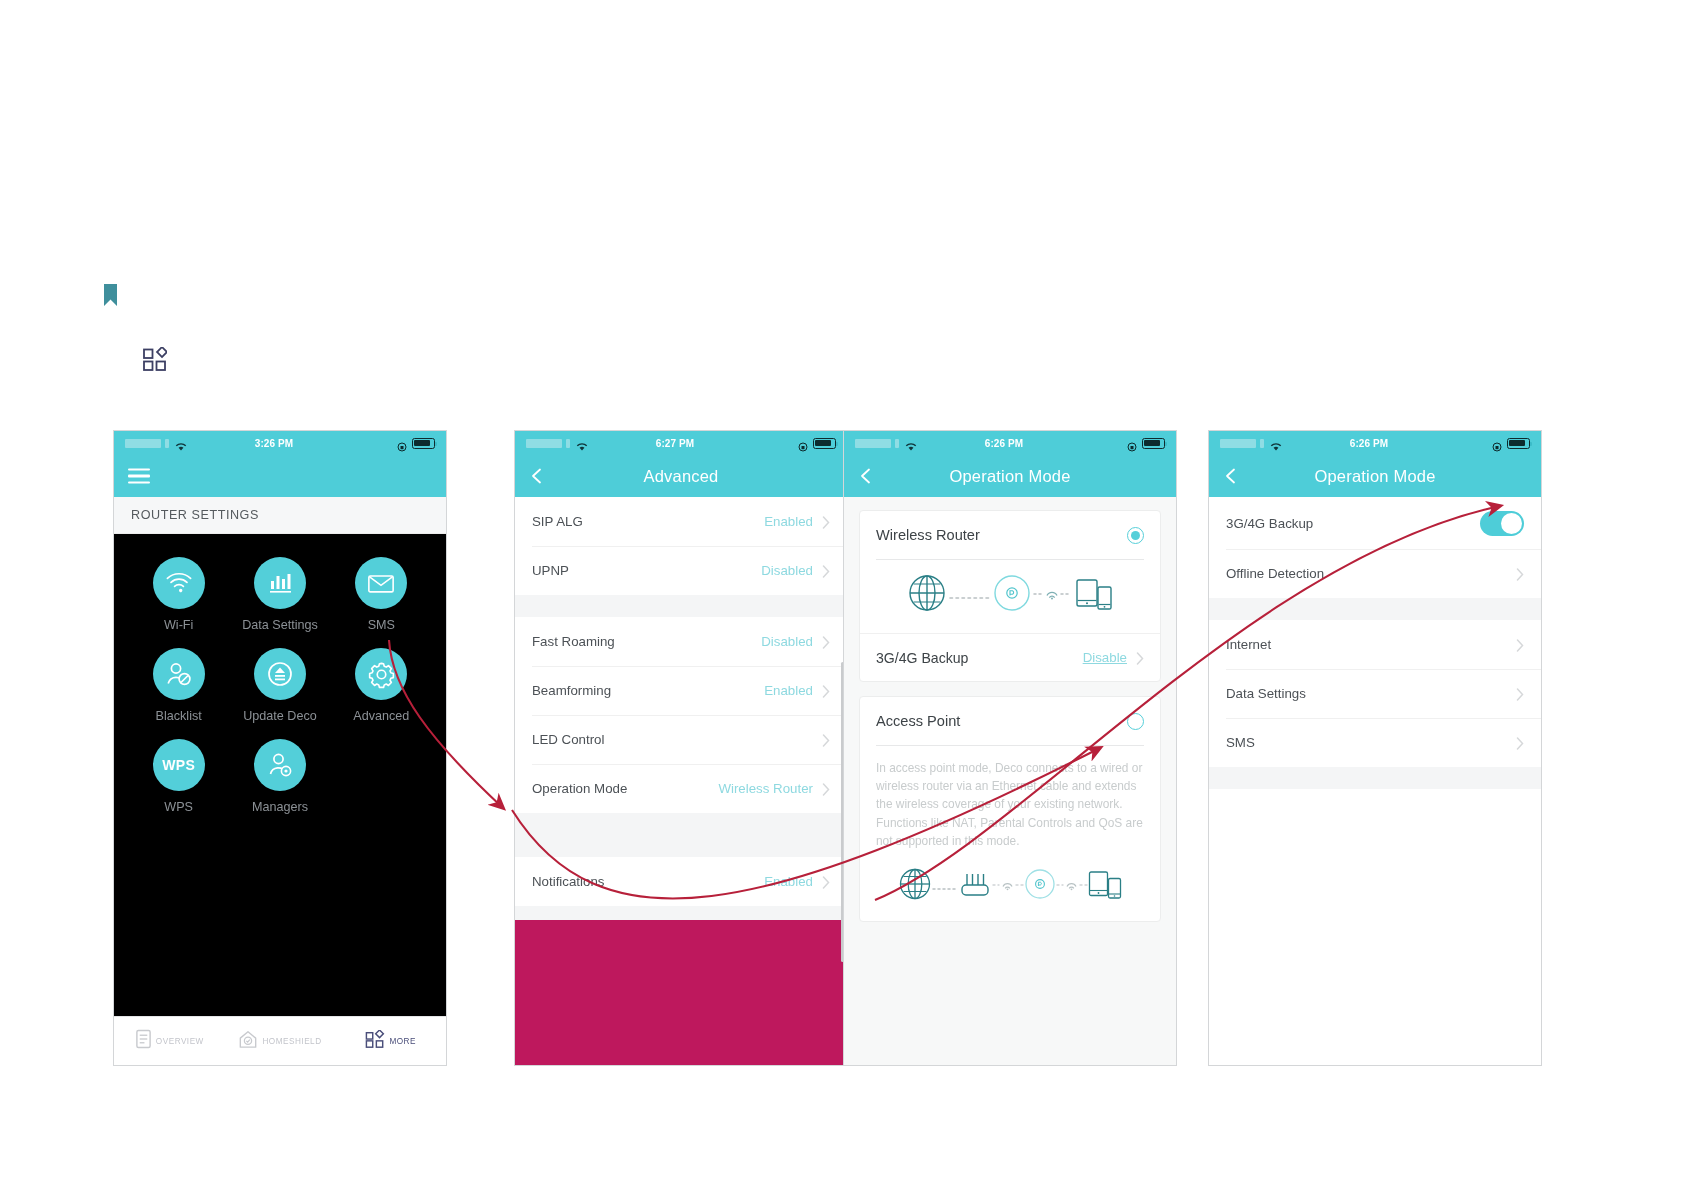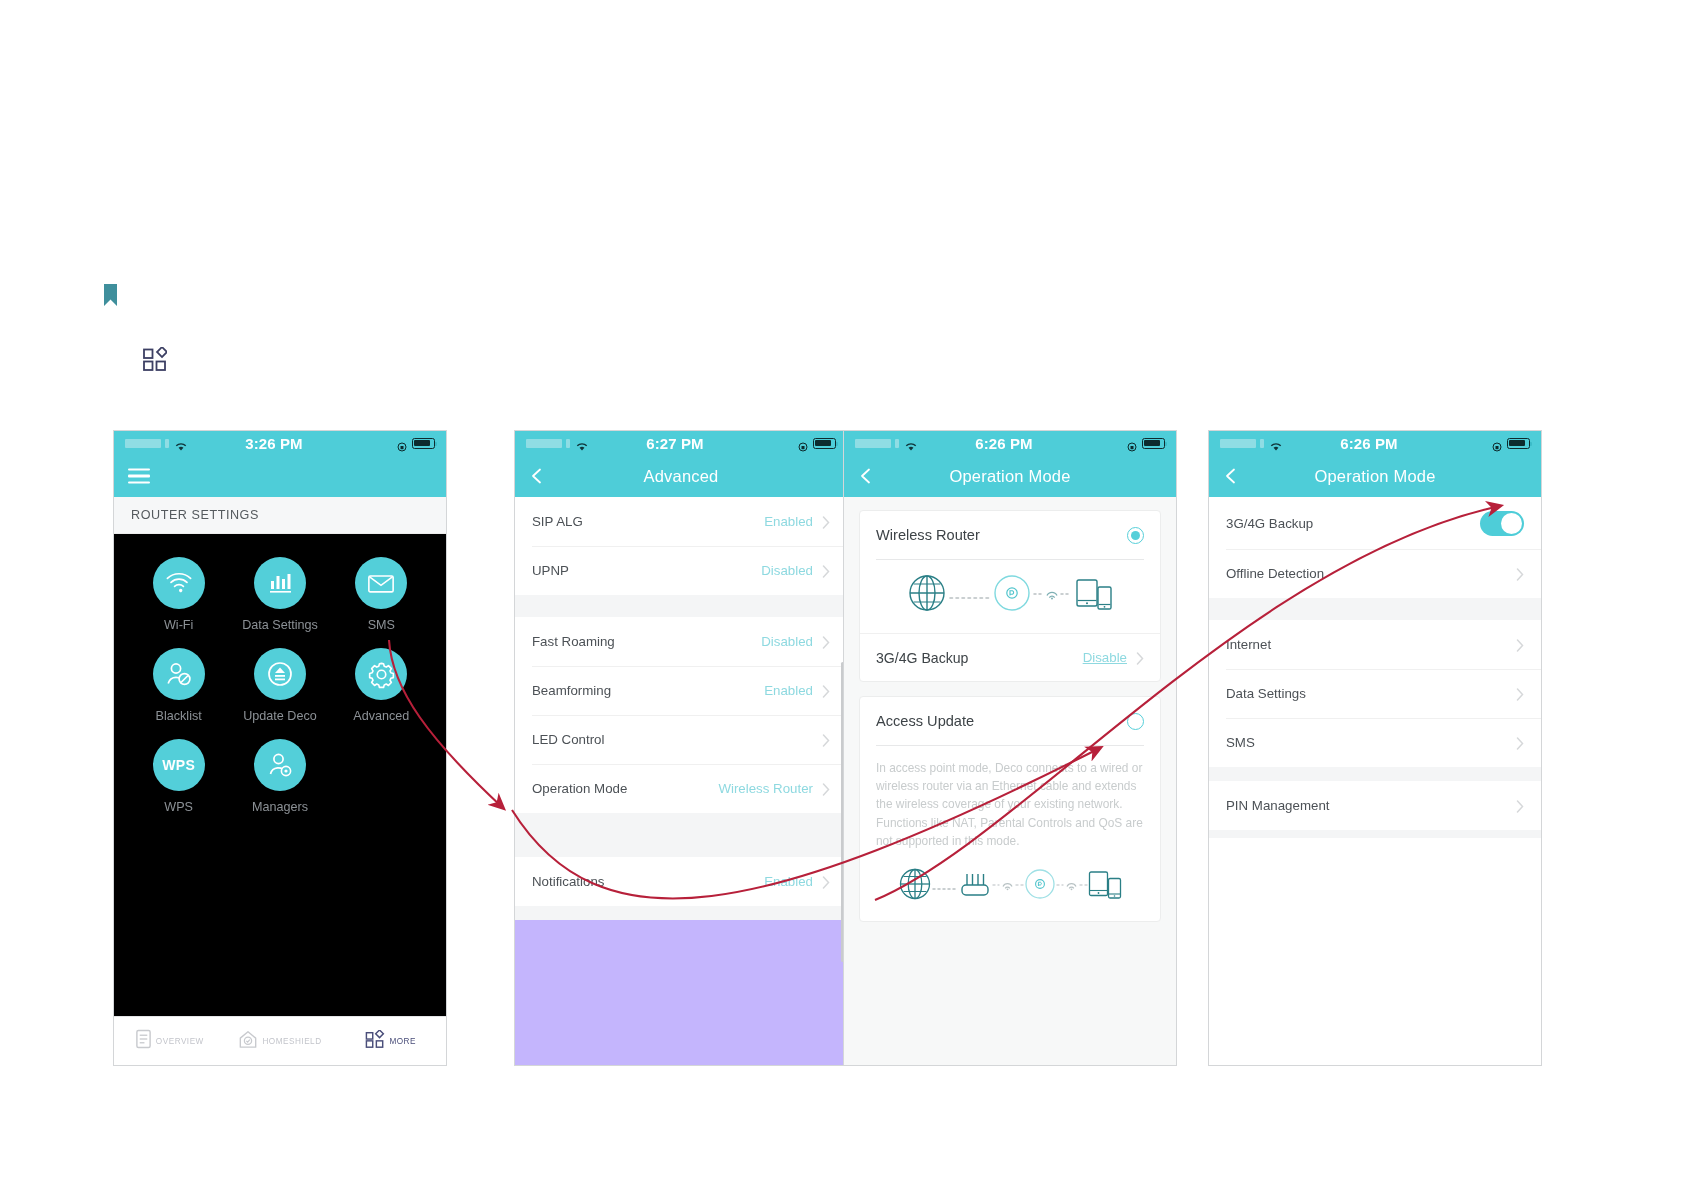--- a/index.html
+++ b/index.html
@@ -17,21 +17,21 @@
   #phone2{left:478px;margin-left:36px;}
   #phone3{left:843px;}
   #phone4{left:1208px;}
 
   
   .statusbar{height:24px;background:#4ecdd8;display:flex;align-items:center;
              padding:0 11px;box-sizing:border-box;position:relative;}
   .sb-carrier{width:36px;height:9px;background:#8fdde4;border-radius:1px;margin-right:4px;}
   .sb-carrier2{width:4px;height:9px;background:#8fdde4;border-radius:1px;margin-right:5px;}
   .sb-wifi{width:14px;height:11px;position:relative;}
-  .sb-time{position:absolute;left:0;right:12px;text-align:center;font-size:15px;
+  .sb-time{position:absolute;left:0;right:12px;text-align:center;font-size:10px;
            font-weight:bold;color:#ffffff;letter-spacing:.1px;}
   .sb-right{margin-left:auto;display:flex;align-items:center;gap:5px;}
   .sb-lock{width:10px;height:10px;}
   .sb-batt{width:23px;height:11px;border:1.4px solid #0d2b2e;border-radius:2.5px;
            padding:1.3px;box-sizing:border-box;position:relative;}
   .sb-batt i{display:block;height:100%;width:88%;background:#0d2b2e;border-radius:1px;}
   .sb-batt:after{content:"";position:absolute;right:-3.2px;top:3px;width:2px;height:4px;
                  background:#3cbcc9;border-radius:0 1px 1px 0;}
 
   
@@ -59,21 +59,21 @@
   .glabel{margin-top:9px;font-size:12.6px;color:#8c9196;}
   .wps-txt{color:#ffffff;font-size:14px;font-weight:bold;letter-spacing:.3px;}
 
   .tabbar{height:48px;border-top:1px solid #e4e5e7;display:flex;background:#ffffff;}
   .tab{flex:1;display:flex;flex-direction:row;align-items:center;
        justify-content:center;gap:4px;cursor:pointer;}
   .tab-label{font-size:8.2px;letter-spacing:.5px;color:#c3c5cb;}
   .tab.active .tab-label{color:#4a4e7a;}
 
   
-  .scroll-area{height:calc(100% - 24px - 42px);background:#c4b5fd;position:relative;
+  .scroll-area{height:calc(100% - 24px - 42px);background:#be185d;position:relative;
                overflow:hidden;}
   .list-group{background:#ffffff;}
   .lrow{height:49px;display:flex;align-items:center;padding:0 17px;
         background:#ffffff;cursor:pointer;position:relative;}
   .lrow + .lrow:before{content:"";position:absolute;left:17px;right:0;top:0;
                        height:1px;background:#f0f0f0;}
   .lrow .lname{font-size:13.3px;color:#4c5156;flex:1;}
   .lrow .lval{font-size:13.3px;color:#8ed9e0;margin-right:9px;}
   .chev{width:8px;height:13px;flex:none;}
   .gap{height:22px;background:#f4f5f6;}
@@ -467,21 +467,21 @@
         <span class="chev"><svg viewBox="0 0 8 13" width="8" height="13">
               <path d="M1.5 1 L6.5 6.5 L1.5 12" fill="none" stroke="#d6d8da" stroke-width="1.5" stroke-linecap="round"></path>
             </svg></span>
       </div>
     </div>
 
     <div style="height:14px"></div>
 
     <div class="card">
       <div class="card-hdr">
-        <span class="card-title">Access Update</span>
+        <span class="card-title">Access Point</span>
         <span class="radio"></span>
       </div>
       <div class="card-rule"></div>
       <div class="card-desc">In access point mode, Deco connects to a wired or wireless router via an Ethernet cable and extends the wireless coverage of your existing network. Functions like NAT, Parental Controls and QoS are not supported in this mode.</div>
       <div class="diagram" style="gap:0;">
         <span>
           <svg viewBox="0 0 34 34" width="34" height="34">
               <circle cx="17" cy="17" r="14.5" fill="none" stroke="#2a7f86" stroke-width="1.3"></circle>
               <ellipse cx="17" cy="17" rx="6.8" ry="14.5" fill="none" stroke="#2a7f86" stroke-width="1.3"></ellipse>
               <line x1="2.5" y1="17" x2="31.5" y2="17" stroke="#2a7f86" stroke-width="1.3"></line>
@@ -605,28 +605,20 @@
             </svg></span>
       </div>
       <div class="lrow">
         <span class="lname">SMS</span>
         <span class="chev"><svg viewBox="0 0 8 13" width="8" height="13">
               <path d="M1.5 1 L6.5 6.5 L1.5 12" fill="none" stroke="#d6d8da" stroke-width="1.5" stroke-linecap="round"></path>
             </svg></span>
       </div>
     </div>
     <div class="gap-sm"></div>
-    <div class="list-group">
-      <div class="lrow">
-        <span class="lname">PIN Management</span>
-        <span class="chev"><svg viewBox="0 0 8 13" width="8" height="13">
-              <path d="M1.5 1 L6.5 6.5 L1.5 12" fill="none" stroke="#d6d8da" stroke-width="1.5" stroke-linecap="round"></path>
-            </svg></span>
-      </div>
-    </div>
     <div style="height:8px;background:#f4f5f6;"></div>
     <div style="height:100%;background:#ffffff;"></div>
   </div>
 </div>
 
 <svg id="arrows" viewBox="0 0 1684 1191">
   <defs>
     <marker id="ah" markerWidth="9" markerHeight="9" refX="6.5" refY="4.5" orient="auto">
       <path d="M0,0.6 L8.5,4.5 L0,8.4 L2.4,4.5 Z" fill="#b7203a"></path>
     </marker>

